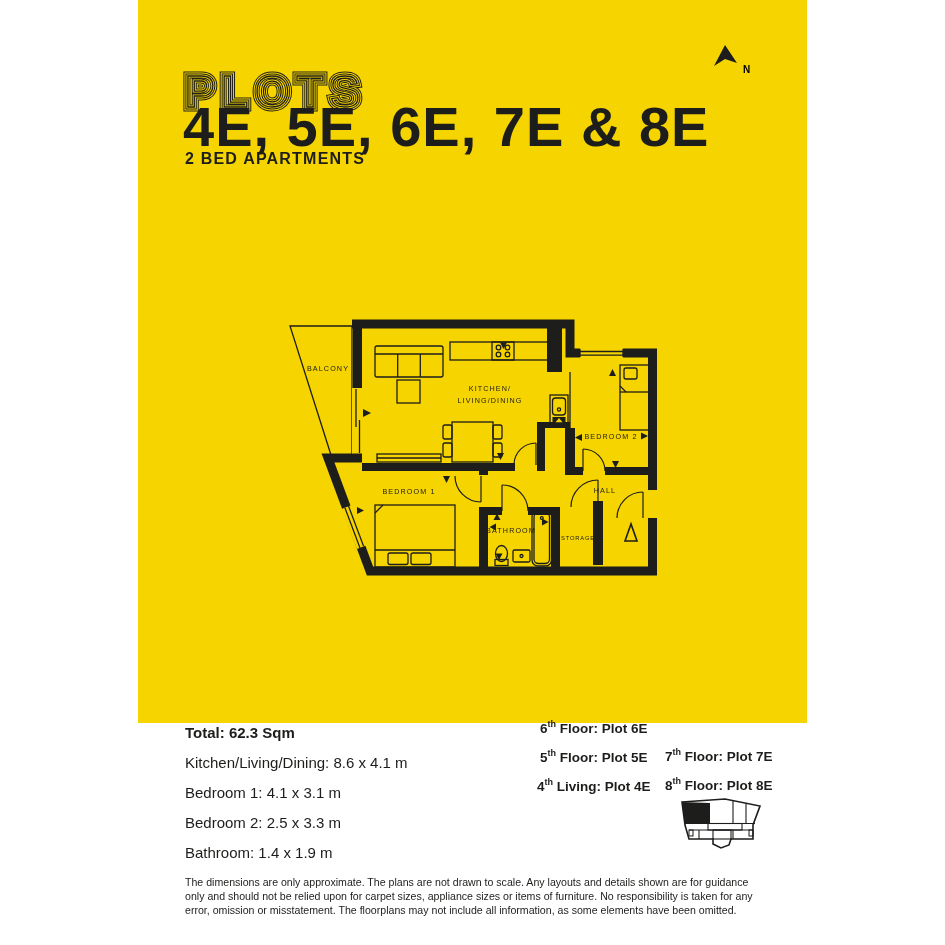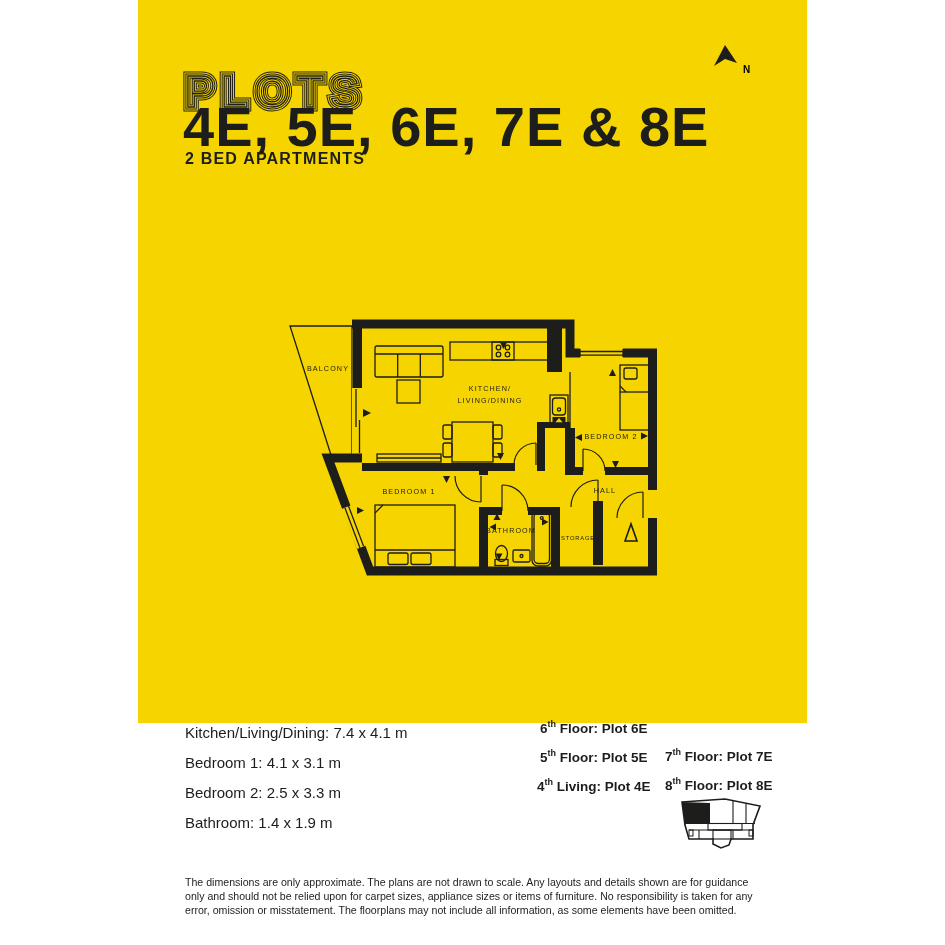--- a/index.html
+++ b/index.html
@@ -215,21 +215,22 @@
     <text x="212" y="81">KITCHEN/</text>
     <text x="212" y="93">LIVING/DINING</text>
     <text x="333" y="129">BEDROOM 2</text>
     <text x="131" y="184">BEDROOM 1</text>
     <text x="327" y="183">HALL</text>
     <text x="233" y="223">BATHROOM</text>
     <text x="300" y="230" class="small">STORAGE</text>
   </svg>
 
   <div class="stats">
-    <div class="row">Kitchen/Living/Dining: 7.4 x 4.1 m</div>
+    <div class="row total">Total: 62.3 Sqm</div>
+    <div class="row">Kitchen/Living/Dining: 8.6 x 4.1 m</div>
     <div class="row">Bedroom 1: 4.1 x 3.1 m</div>
     <div class="row">Bedroom 2: 2.5 x 3.3 m</div>
     <div class="row">Bathroom: 1.4 x 1.9 m</div>
   </div>
 
   <div class="floors col1">
     <div class="row"><span>6</span><sup>th</sup><span> Floor: Plot 6E</span></div>
     <div class="row"><span>5</span><sup>th</sup><span> Floor: Plot 5E</span></div>
     <div class="row"><span>4</span><sup>th</sup><span> Living: Plot 4E</span></div>
   </div>

